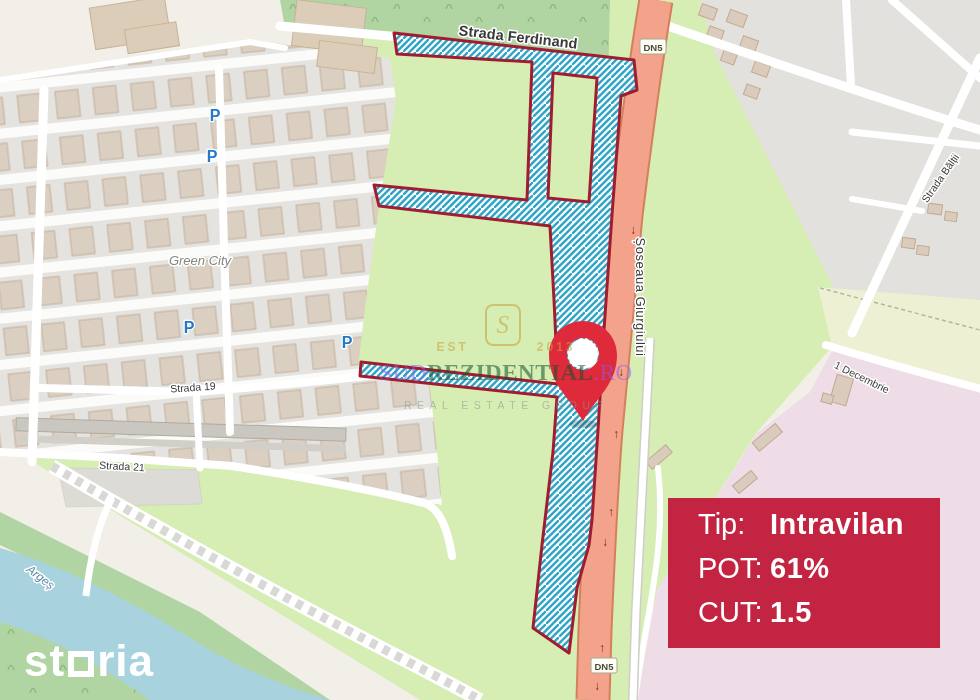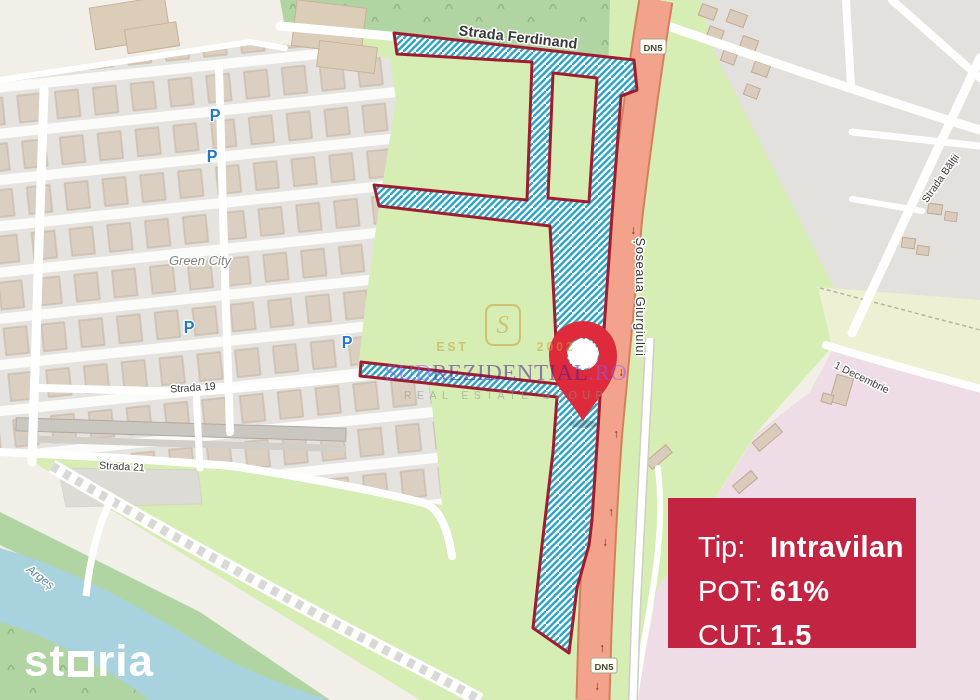--- a/index.html
+++ b/index.html
@@ -7,29 +7,29 @@
   #map-svg{position:absolute;left:0;top:0;}
   svg text{font-family:"Liberation Sans",sans-serif;}
 
   
   .wm{position:absolute;left:348px;top:296px;width:316px;opacity:.55;text-align:center;pointer-events:none;}
   .wm-row1{display:flex;align-items:center;justify-content:center;gap:16px;color:#c9a03c;}
   .wm-est,.wm-year{font-size:12px;letter-spacing:3px;font-weight:700;margin-top:44px;}
   .wm-box{width:32px;height:38px;border:2px solid #c9a03c;border-radius:8px;font-family:"Liberation Serif",serif;font-size:25px;font-style:italic;line-height:38px;color:#c9a03c;}
   .wm-row2{margin-top:6px;font-family:"Liberation Serif",serif;font-size:23px;letter-spacing:.5px;white-space:nowrap;}
   .wm-sud,.wm-ro{color:#8b5cf6;}
-  .wm-mid{color:#4c1d95;}
-  .wm-row3{margin-top:3px;font-size:10.5px;letter-spacing:5.5px;color:#8a988f;}
+  .wm-mid{color:#14532d;font-weight:bold;}
+  .wm-row3{margin-top:13px;font-size:10.5px;letter-spacing:5.5px;color:#8a988f;}
 
   
   .storia{position:absolute;left:24px;top:636px;display:flex;align-items:center;color:#fff;font-size:44px;font-weight:700;letter-spacing:1px;}
   .storia .sq{display:inline-block;width:14px;height:14px;border:6px solid #fff;margin:6px 3px 0 3px;}
 
   
-  .card{position:absolute;left:668px;top:498px;width:248px;height:150px;background:#c32442;color:#fff;box-sizing:border-box;padding:27px 0 0 30px;}
+  .card{position:absolute;left:668px;top:498px;width:272px;height:150px;background:#c32442;color:#fff;box-sizing:border-box;padding:4px 0 0 30px;}
   .card .row{height:44px;font-size:29px;line-height:44px;white-space:nowrap;}
   .card .lbl{display:inline-block;width:72px;font-weight:400;}
   .card .val{font-weight:700;letter-spacing:.5px;}
 </style>
 </head>
 <body>
 
 <div id="stage">
 <svg id="map-svg" width="980" height="700" viewBox="0 0 980 700">
   <defs>
@@ -178,21 +178,21 @@
   <g transform="translate(604,666)">
     <rect x="-13" y="-8" width="26" height="15" rx="2" fill="#fefef4" stroke="#a8a896"></rect>
     <text x="0" y="3.5" text-anchor="middle" font-size="9.5" font-weight="bold" fill="#4a4a3c">DN5</text>
   </g>
 </svg>
 
 <div class="wm">
   <div class="wm-row1">
     <span class="wm-est">EST</span>
     <span class="wm-box">S</span>
-    <span class="wm-year">2002</span>
+    <span class="wm-year">2013</span>
   </div>
   <div class="wm-row2"><span class="wm-sud">SUD</span><span class="wm-mid">REZIDENTIAL</span><span class="wm-ro">.RO</span></div>
   <div class="wm-row3">REAL ESTATE GROUP</div>
 </div>
 
 <div class="storia">
   <span>st</span>
       <span class="sq"></span>
       <span>ria</span>
 </div>

